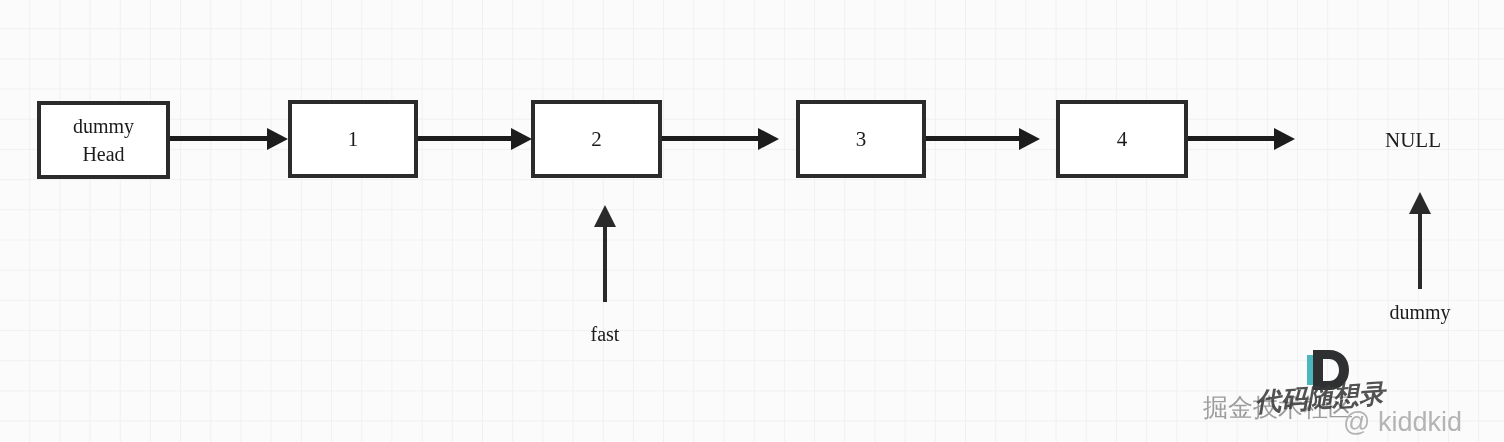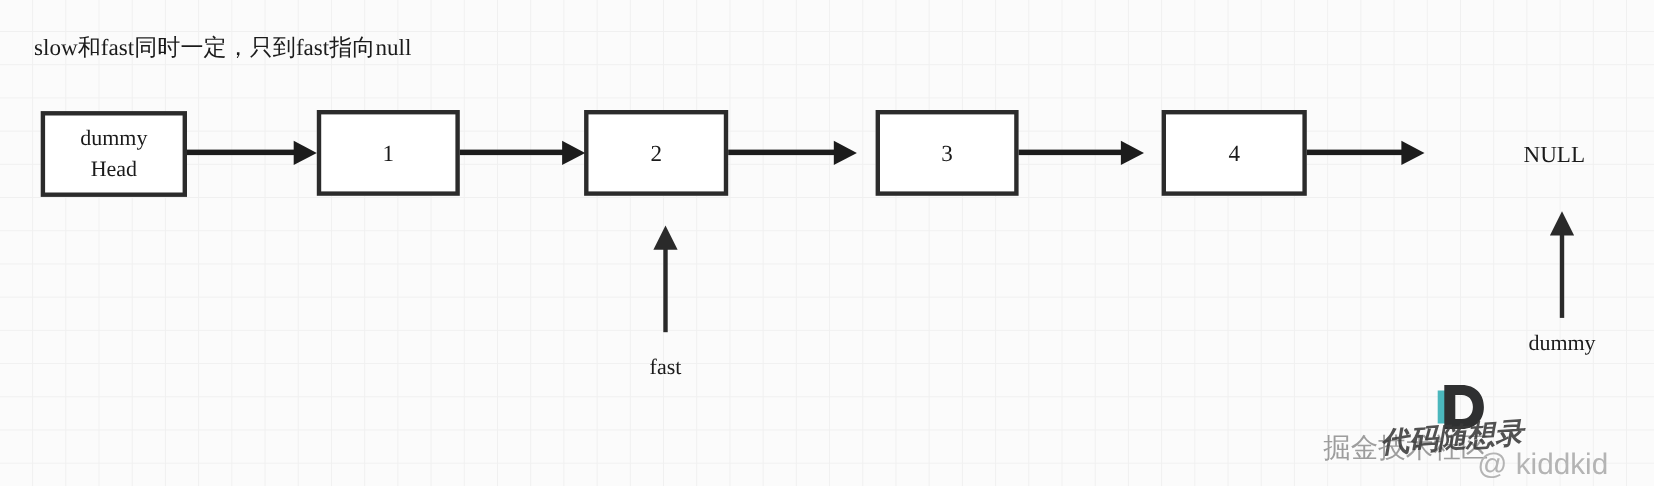--- a/index.html
+++ b/index.html
@@ -150,21 +150,20 @@
     line-height: 30px;
     color: #b4b4b4;
     white-space: nowrap;
   }
 </style>
 </head>
 <body>
 
 <div id="canvas">
 
-  <div class="title">slow和fast同时一定，只到fast指向null</div>
 
   <div class="node dummy" style="left:37px; top:101px; width:133px; height:78px;">
     <div>
       <div>dummy</div>
       <div>Head</div>
     </div>
   </div>
 
   <div class="node" style="left:288px; top:100px; width:130px; height:78px;">
     <span>1</span>

